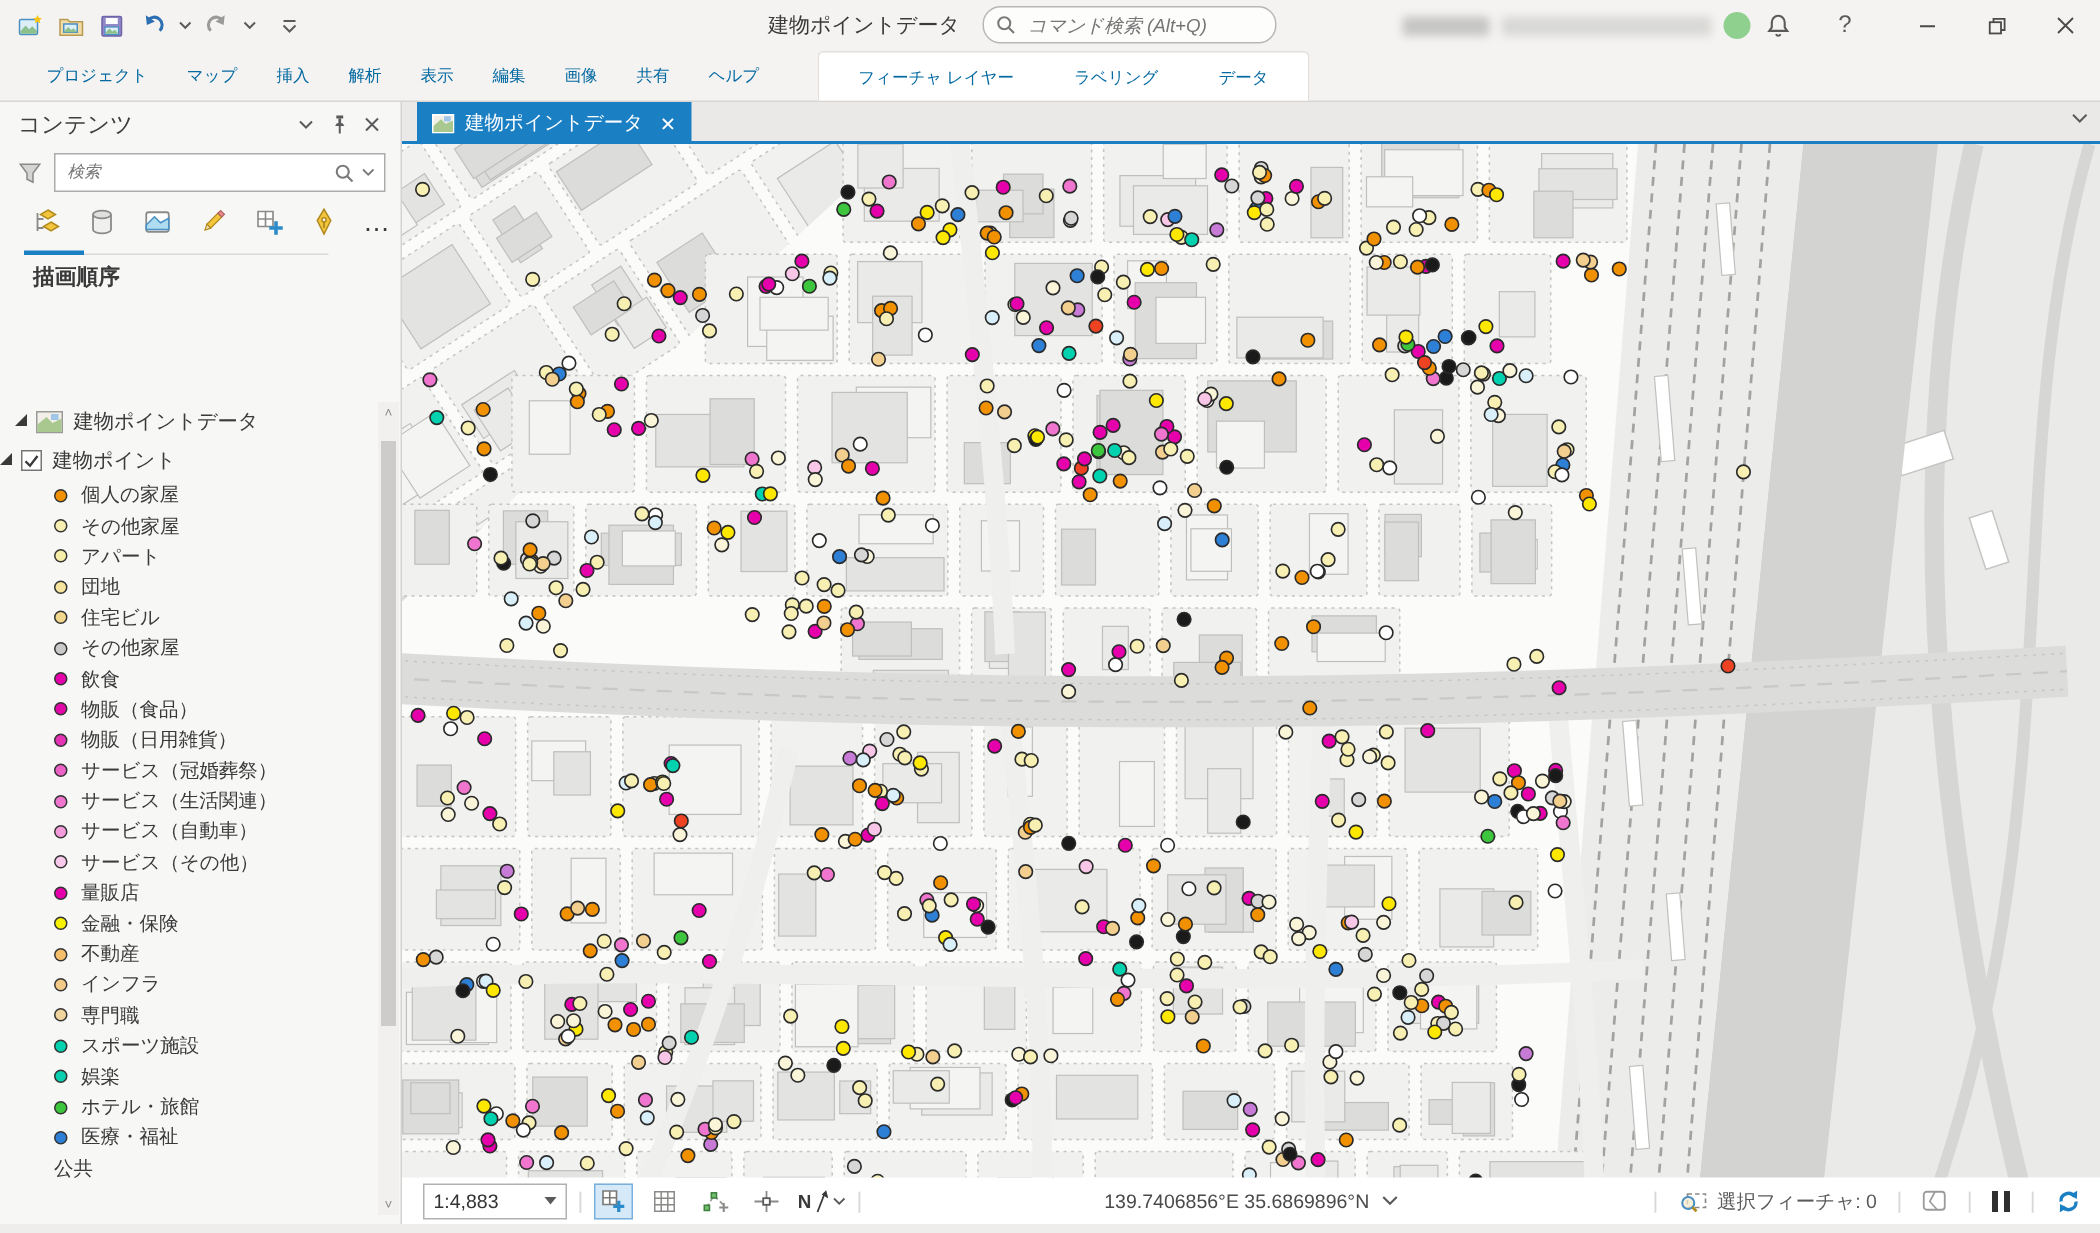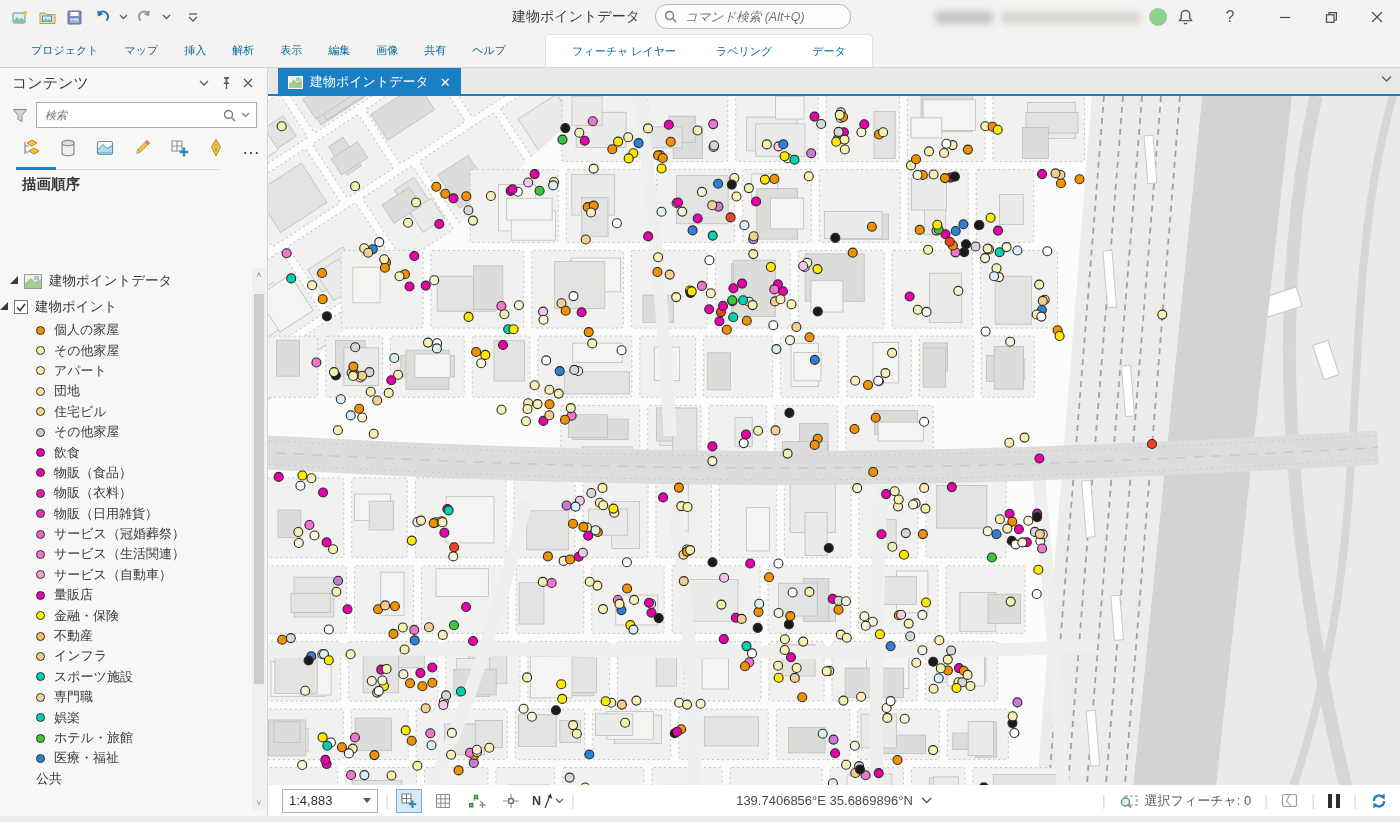--- a/index.html
+++ b/index.html
@@ -340,62 +340,62 @@
           </div>
           <div class="legend-row">
             <span class="legend-dot" style="background: rgb(230, 0, 172);"></span>
             <span class="legend-label">飲食</span>
           </div>
           <div class="legend-row">
             <span class="legend-dot" style="background: rgb(226, 10, 168);"></span>
             <span class="legend-label">物販（食品）</span>
           </div>
           <div class="legend-row">
-            <span class="legend-dot" style="background: rgb(224, 31, 174);"></span>
-            <span class="legend-label">物販（衣料）</span>
-          </div>
-          <div class="legend-row">
             <span class="legend-dot" style="background: rgb(228, 51, 180);"></span>
             <span class="legend-label">物販（日用雑貨）</span>
           </div>
           <div class="legend-row">
             <span class="legend-dot" style="background: rgb(237, 98, 198);"></span>
             <span class="legend-label">サービス（冠婚葬祭）</span>
           </div>
           <div class="legend-row">
             <span class="legend-dot" style="background: rgb(240, 117, 206);"></span>
             <span class="legend-label">サービス（生活関連）</span>
           </div>
           <div class="legend-row">
             <span class="legend-dot" style="background: rgb(244, 155, 219);"></span>
             <span class="legend-label">サービス（自動車）</span>
           </div>
           <div class="legend-row">
+            <span class="legend-dot" style="background: rgb(249, 201, 236);"></span>
+            <span class="legend-label">サービス（その他）</span>
+          </div>
+          <div class="legend-row">
             <span class="legend-dot" style="background: rgb(230, 0, 172);"></span>
             <span class="legend-label">量販店</span>
           </div>
           <div class="legend-row">
             <span class="legend-dot" style="background: rgb(247, 242, 0);"></span>
             <span class="legend-label">金融・保険</span>
           </div>
           <div class="legend-row">
             <span class="legend-dot" style="background: rgb(245, 190, 107);"></span>
             <span class="legend-label">不動産</span>
           </div>
           <div class="legend-row">
             <span class="legend-dot" style="background: rgb(243, 202, 135);"></span>
             <span class="legend-label">インフラ</span>
           </div>
           <div class="legend-row">
+            <span class="legend-dot" style="background: rgb(240, 212, 158);"></span>
+            <span class="legend-label">専門職</span>
+          </div>
+          <div class="legend-row">
             <span class="legend-dot" style="background: rgb(0, 210, 176);"></span>
             <span class="legend-label">スポーツ施設</span>
-          </div>
-          <div class="legend-row">
-            <span class="legend-dot" style="background: rgb(240, 212, 158);"></span>
-            <span class="legend-label">専門職</span>
           </div>
           <div class="legend-row">
             <span class="legend-dot" style="background: rgb(10, 207, 174);"></span>
             <span class="legend-label">娯楽</span>
           </div>
           <div class="legend-row">
             <span class="legend-dot" style="background: rgb(62, 197, 62);"></span>
             <span class="legend-label">ホテル・旅館</span>
           </div>
           <div class="legend-row">

